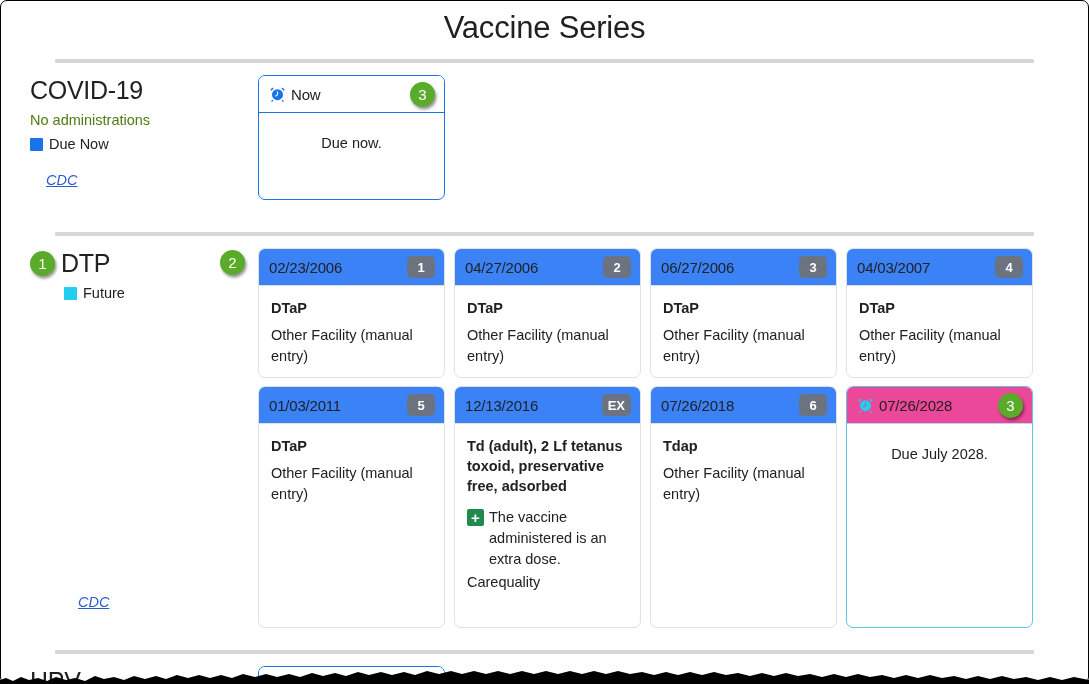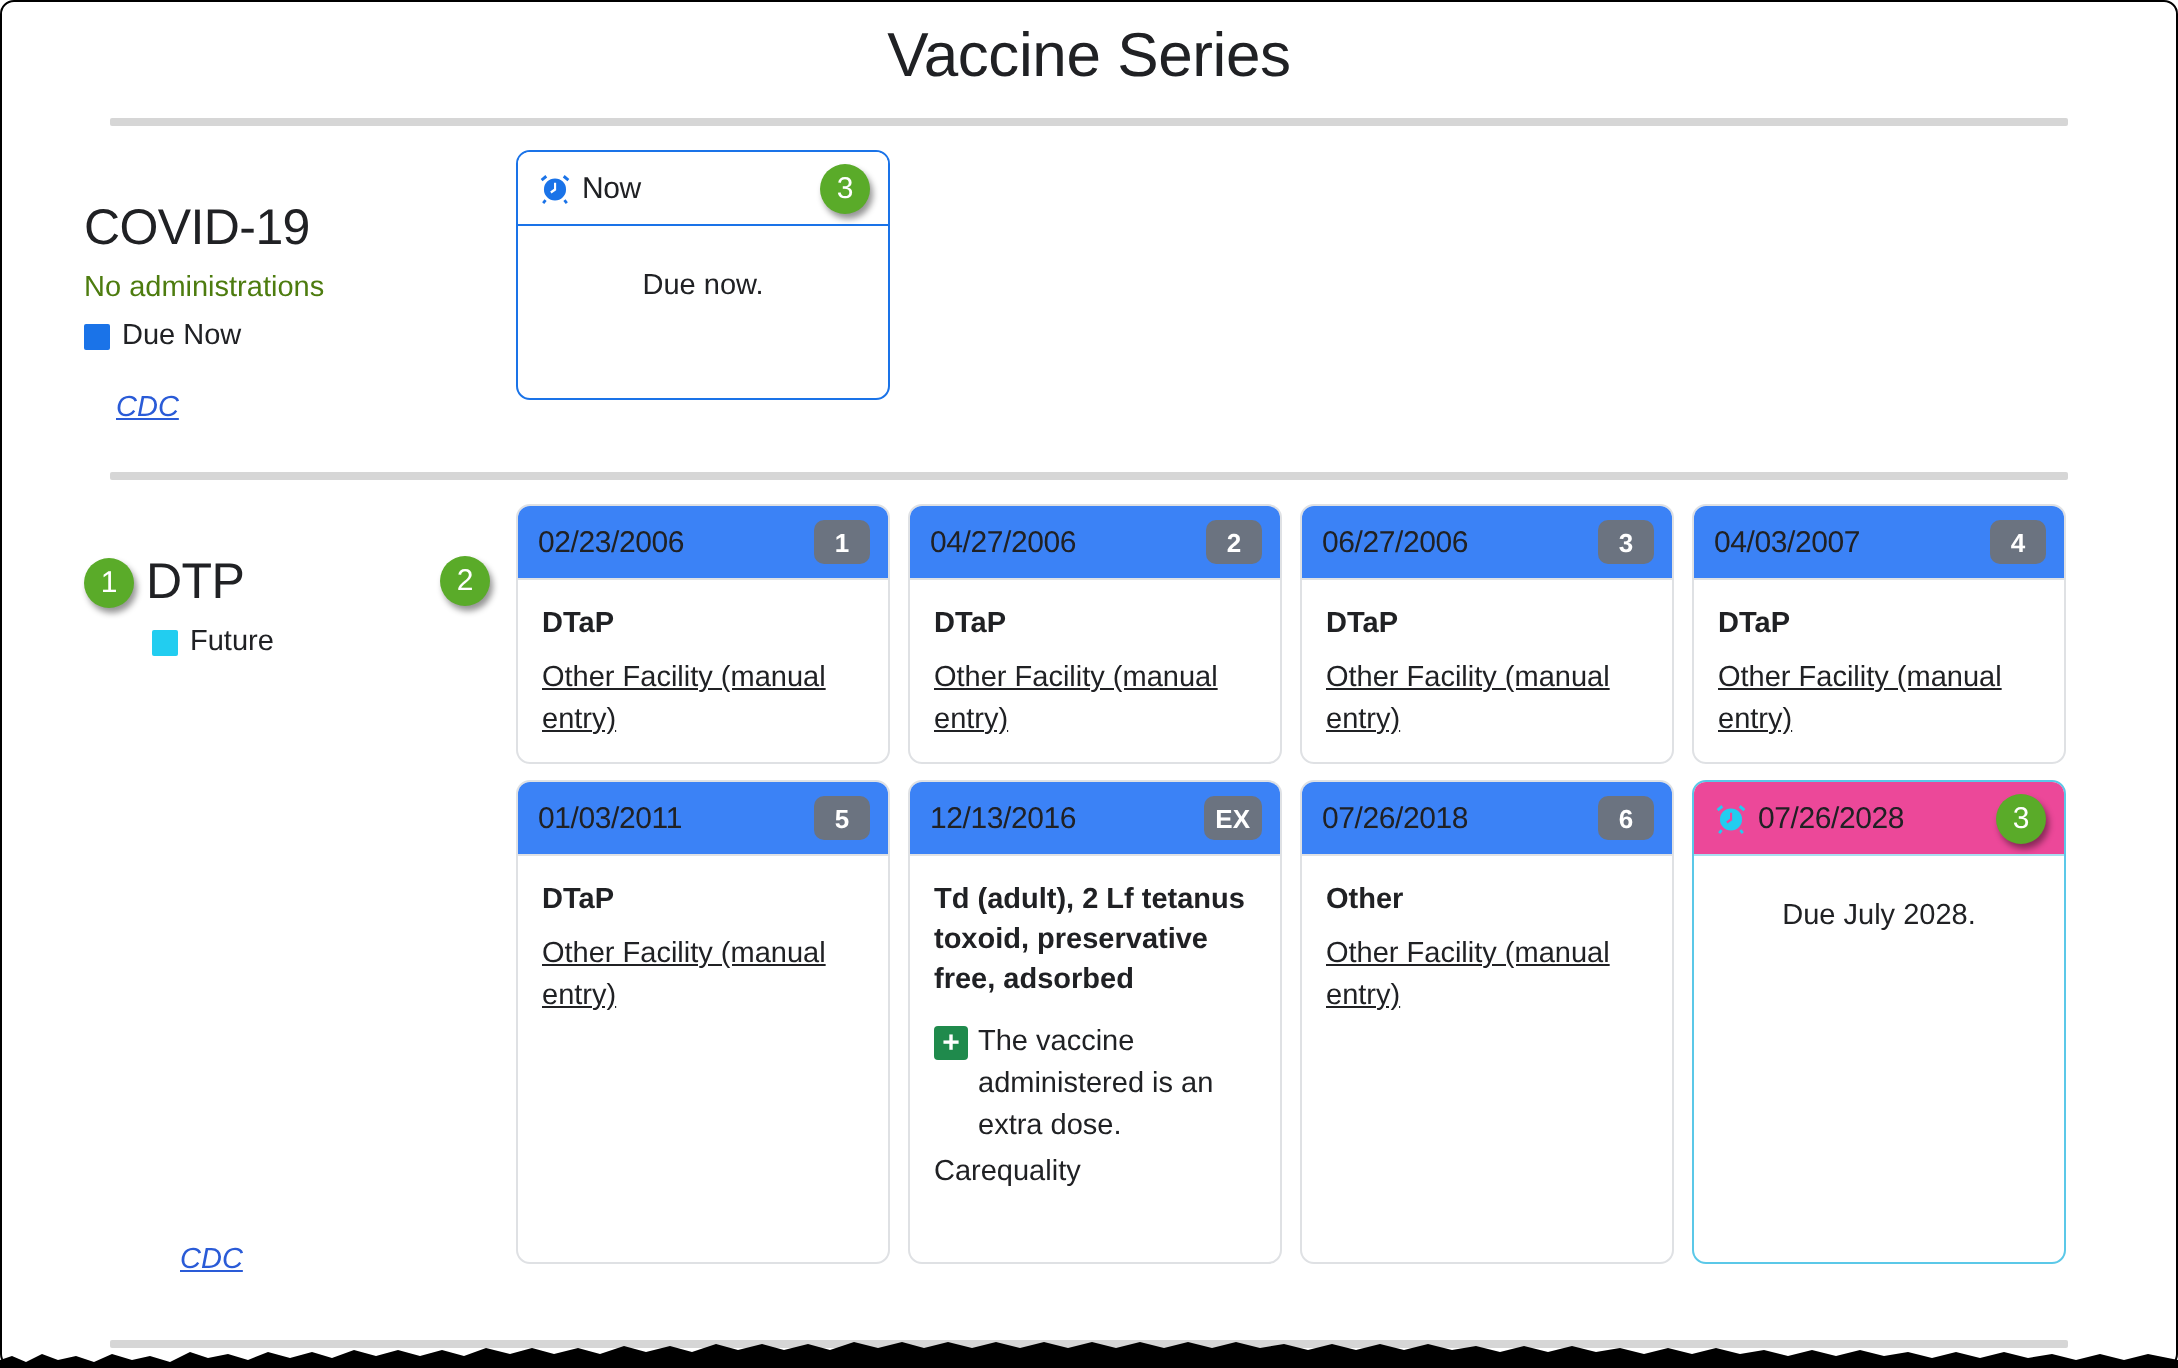--- a/index.html
+++ b/index.html
@@ -46,26 +46,25 @@
 
   
   .series{
     display:flex;
     align-items:flex-start;
     padding:12px 0 0 0;
   }
   .series-info{
     width:258px;
     flex:0 0 258px;
-    padding-left:42px;
+    padding-left:30px;
     position:relative;
     min-height:110px;
     display:flex;
     flex-direction:column;
-    margin-top:24px;
   }
   .series-name-row{
     display:flex;
     align-items:center;
     gap:6px;
     height:30px;
   }
   .series-name{
     font-size:25px;
     font-weight:400;
@@ -178,21 +177,20 @@
     font-size:14.5px;
     font-weight:700;
     color:#202124;
     line-height:20px;
     margin-bottom:7px;
   }
   .vax-facility{
     font-size:14.5px;
     color:#202124;
     line-height:21px;
-    text-decoration:underline;
   }
   .note-row{
     display:flex;
     align-items:flex-start;
     gap:5px;
     margin-top:11px;
   }
   .plus-icon{
     width:17px;height:17px;flex:0 0 17px;
     background:#1f8a4c;
@@ -385,21 +383,21 @@
             <div class="source-text">Carequality</div>
           </div>
         </div>
 
         <div class="card tall">
           <div class="card-head">
             <span class="card-date">07/26/2018</span>
             <span class="dose-badge">6</span>
           </div>
           <div class="card-body">
-            <div class="vax-name">Other</div>
+            <div class="vax-name">Tdap</div>
             <div class="vax-facility">Other Facility (manual entry)</div>
           </div>
         </div>
 
         <div class="card tall future">
           <div class="card-head">
             <div class="card-date">
               <span class="alarm">
                 <svg viewBox="0 0 24 24" width="17" height="17" fill="#22cdf0">
                   <path d="M5.2 2.2 1.9 5l1.3 1.6 3.3-2.8zM18.8 2.2l-1.3 1.6 3.3 2.8L22.1 5zM12 4.5a7.8 7.8 0 1 0 0 15.6 7.8 7.8 0 0 0 0-15.6zm.8 8.3-3.3 2.3-.9-1.3 2.7-1.9V7.6h1.5z"></path>

